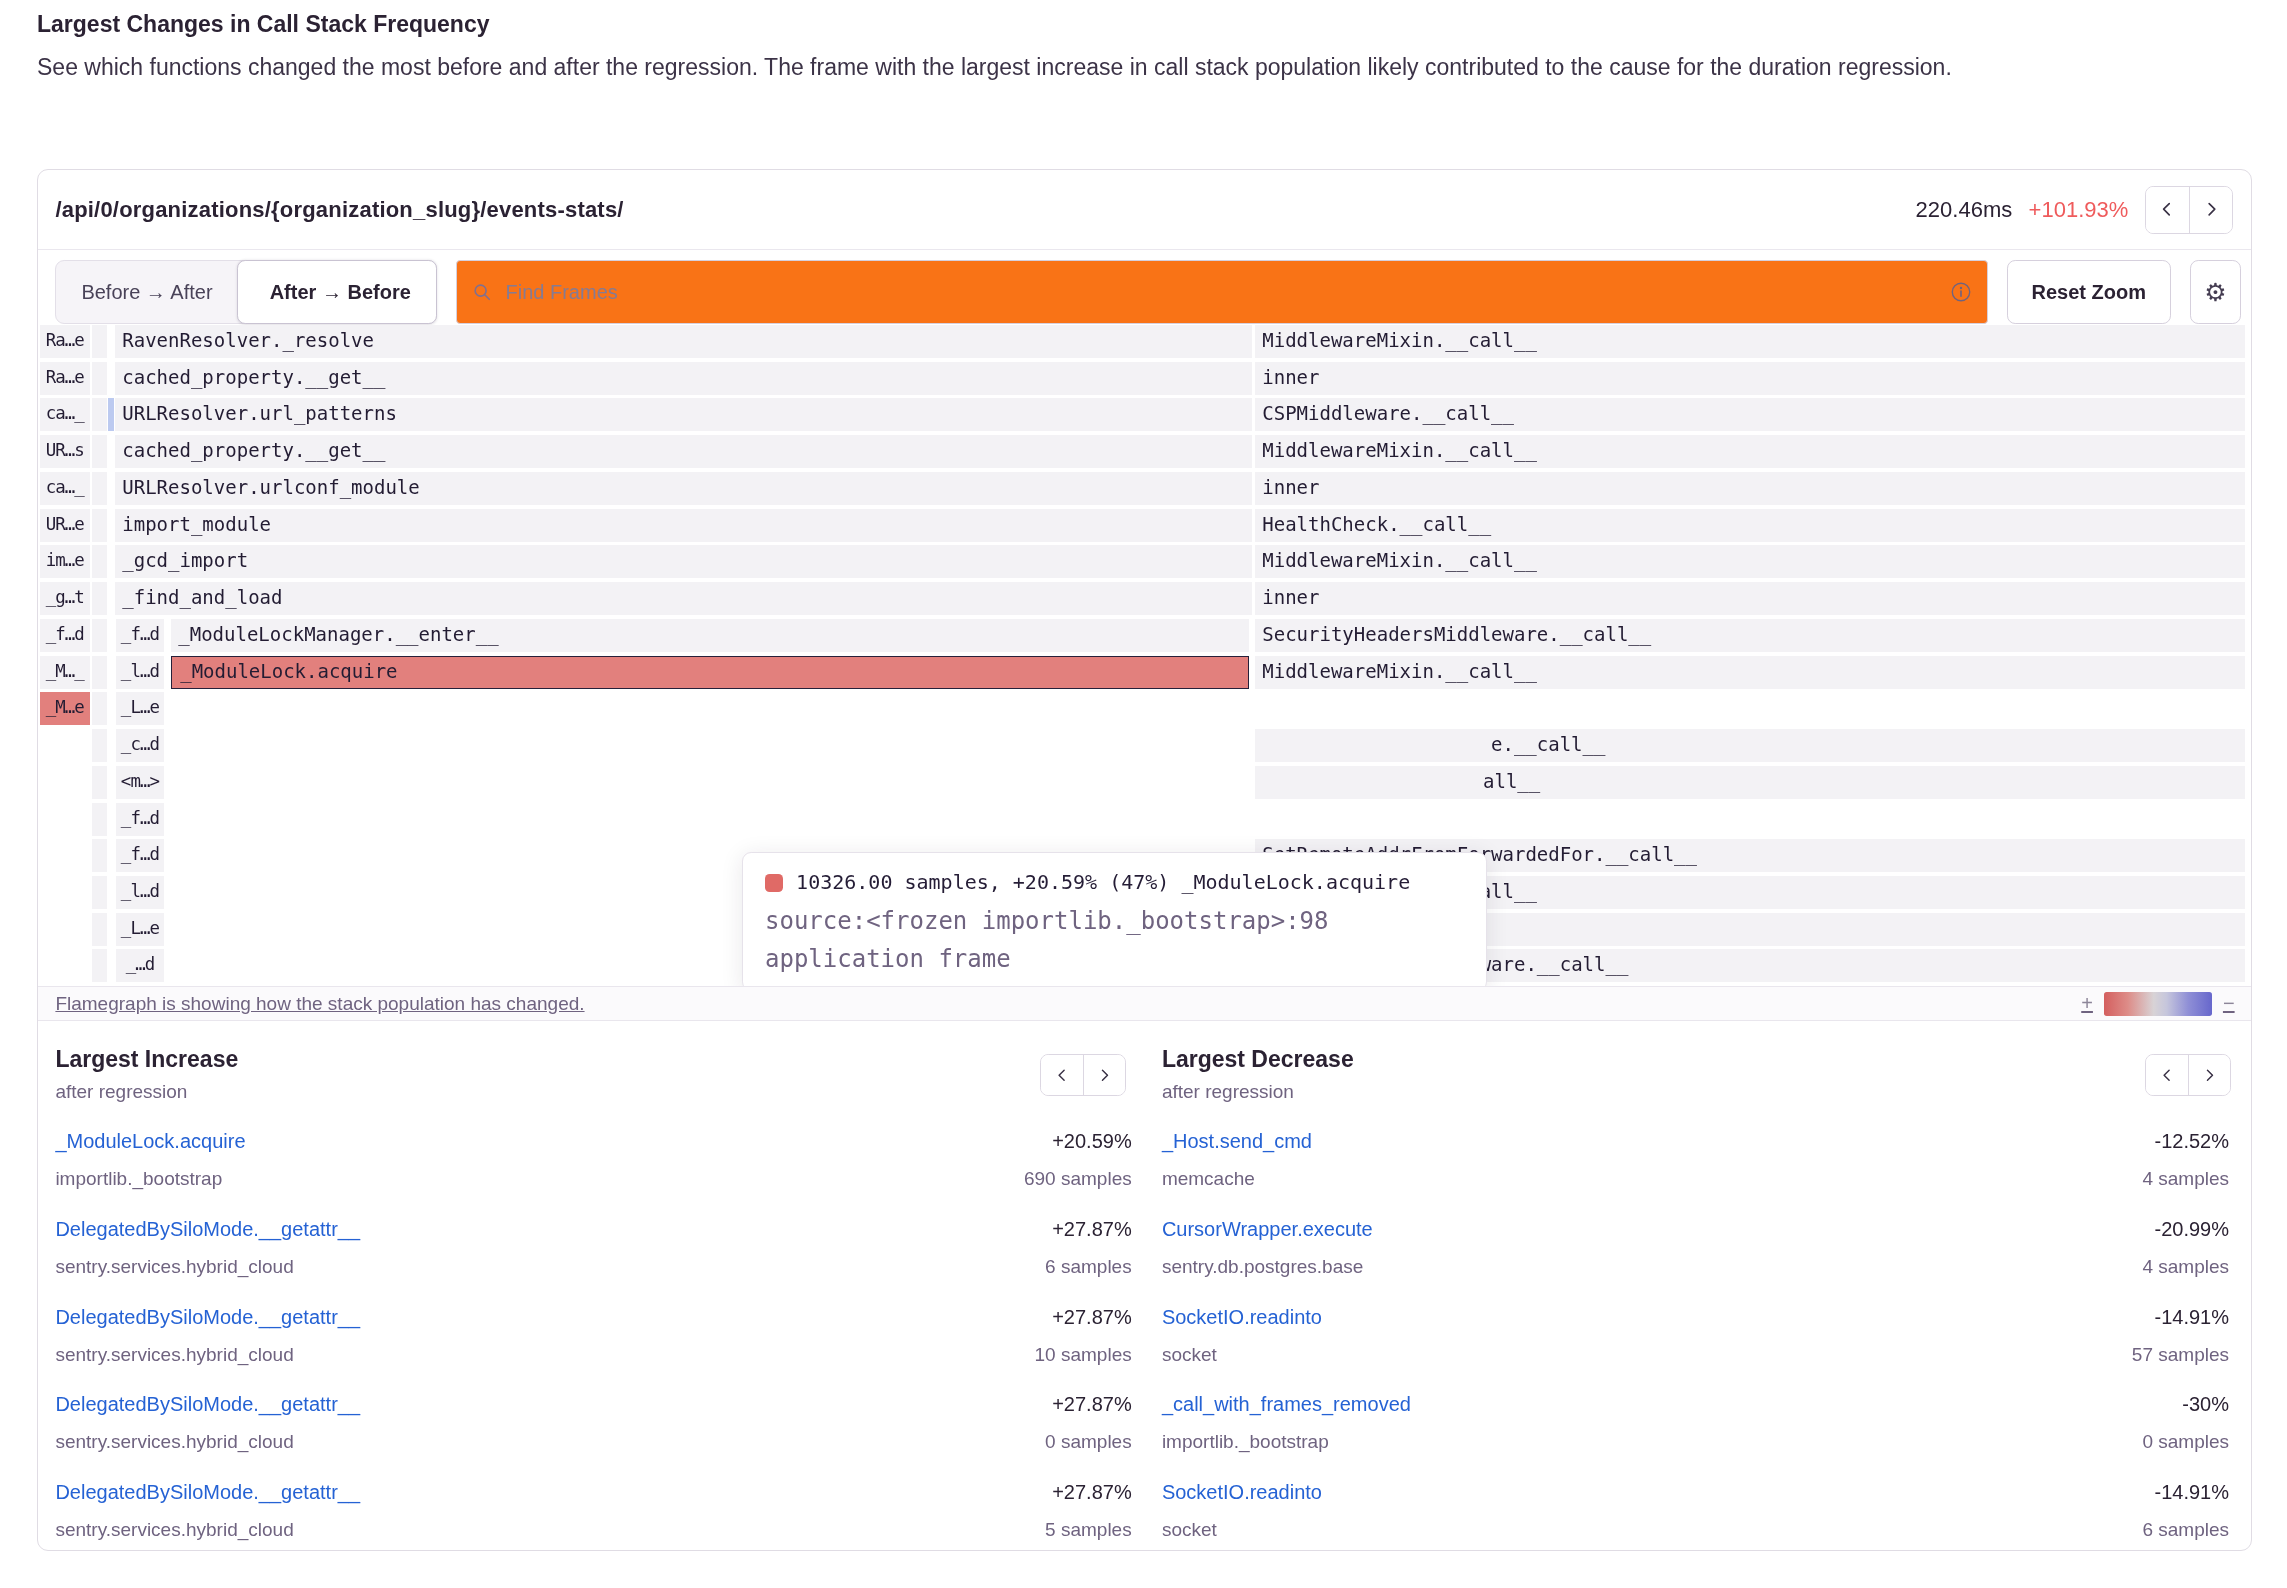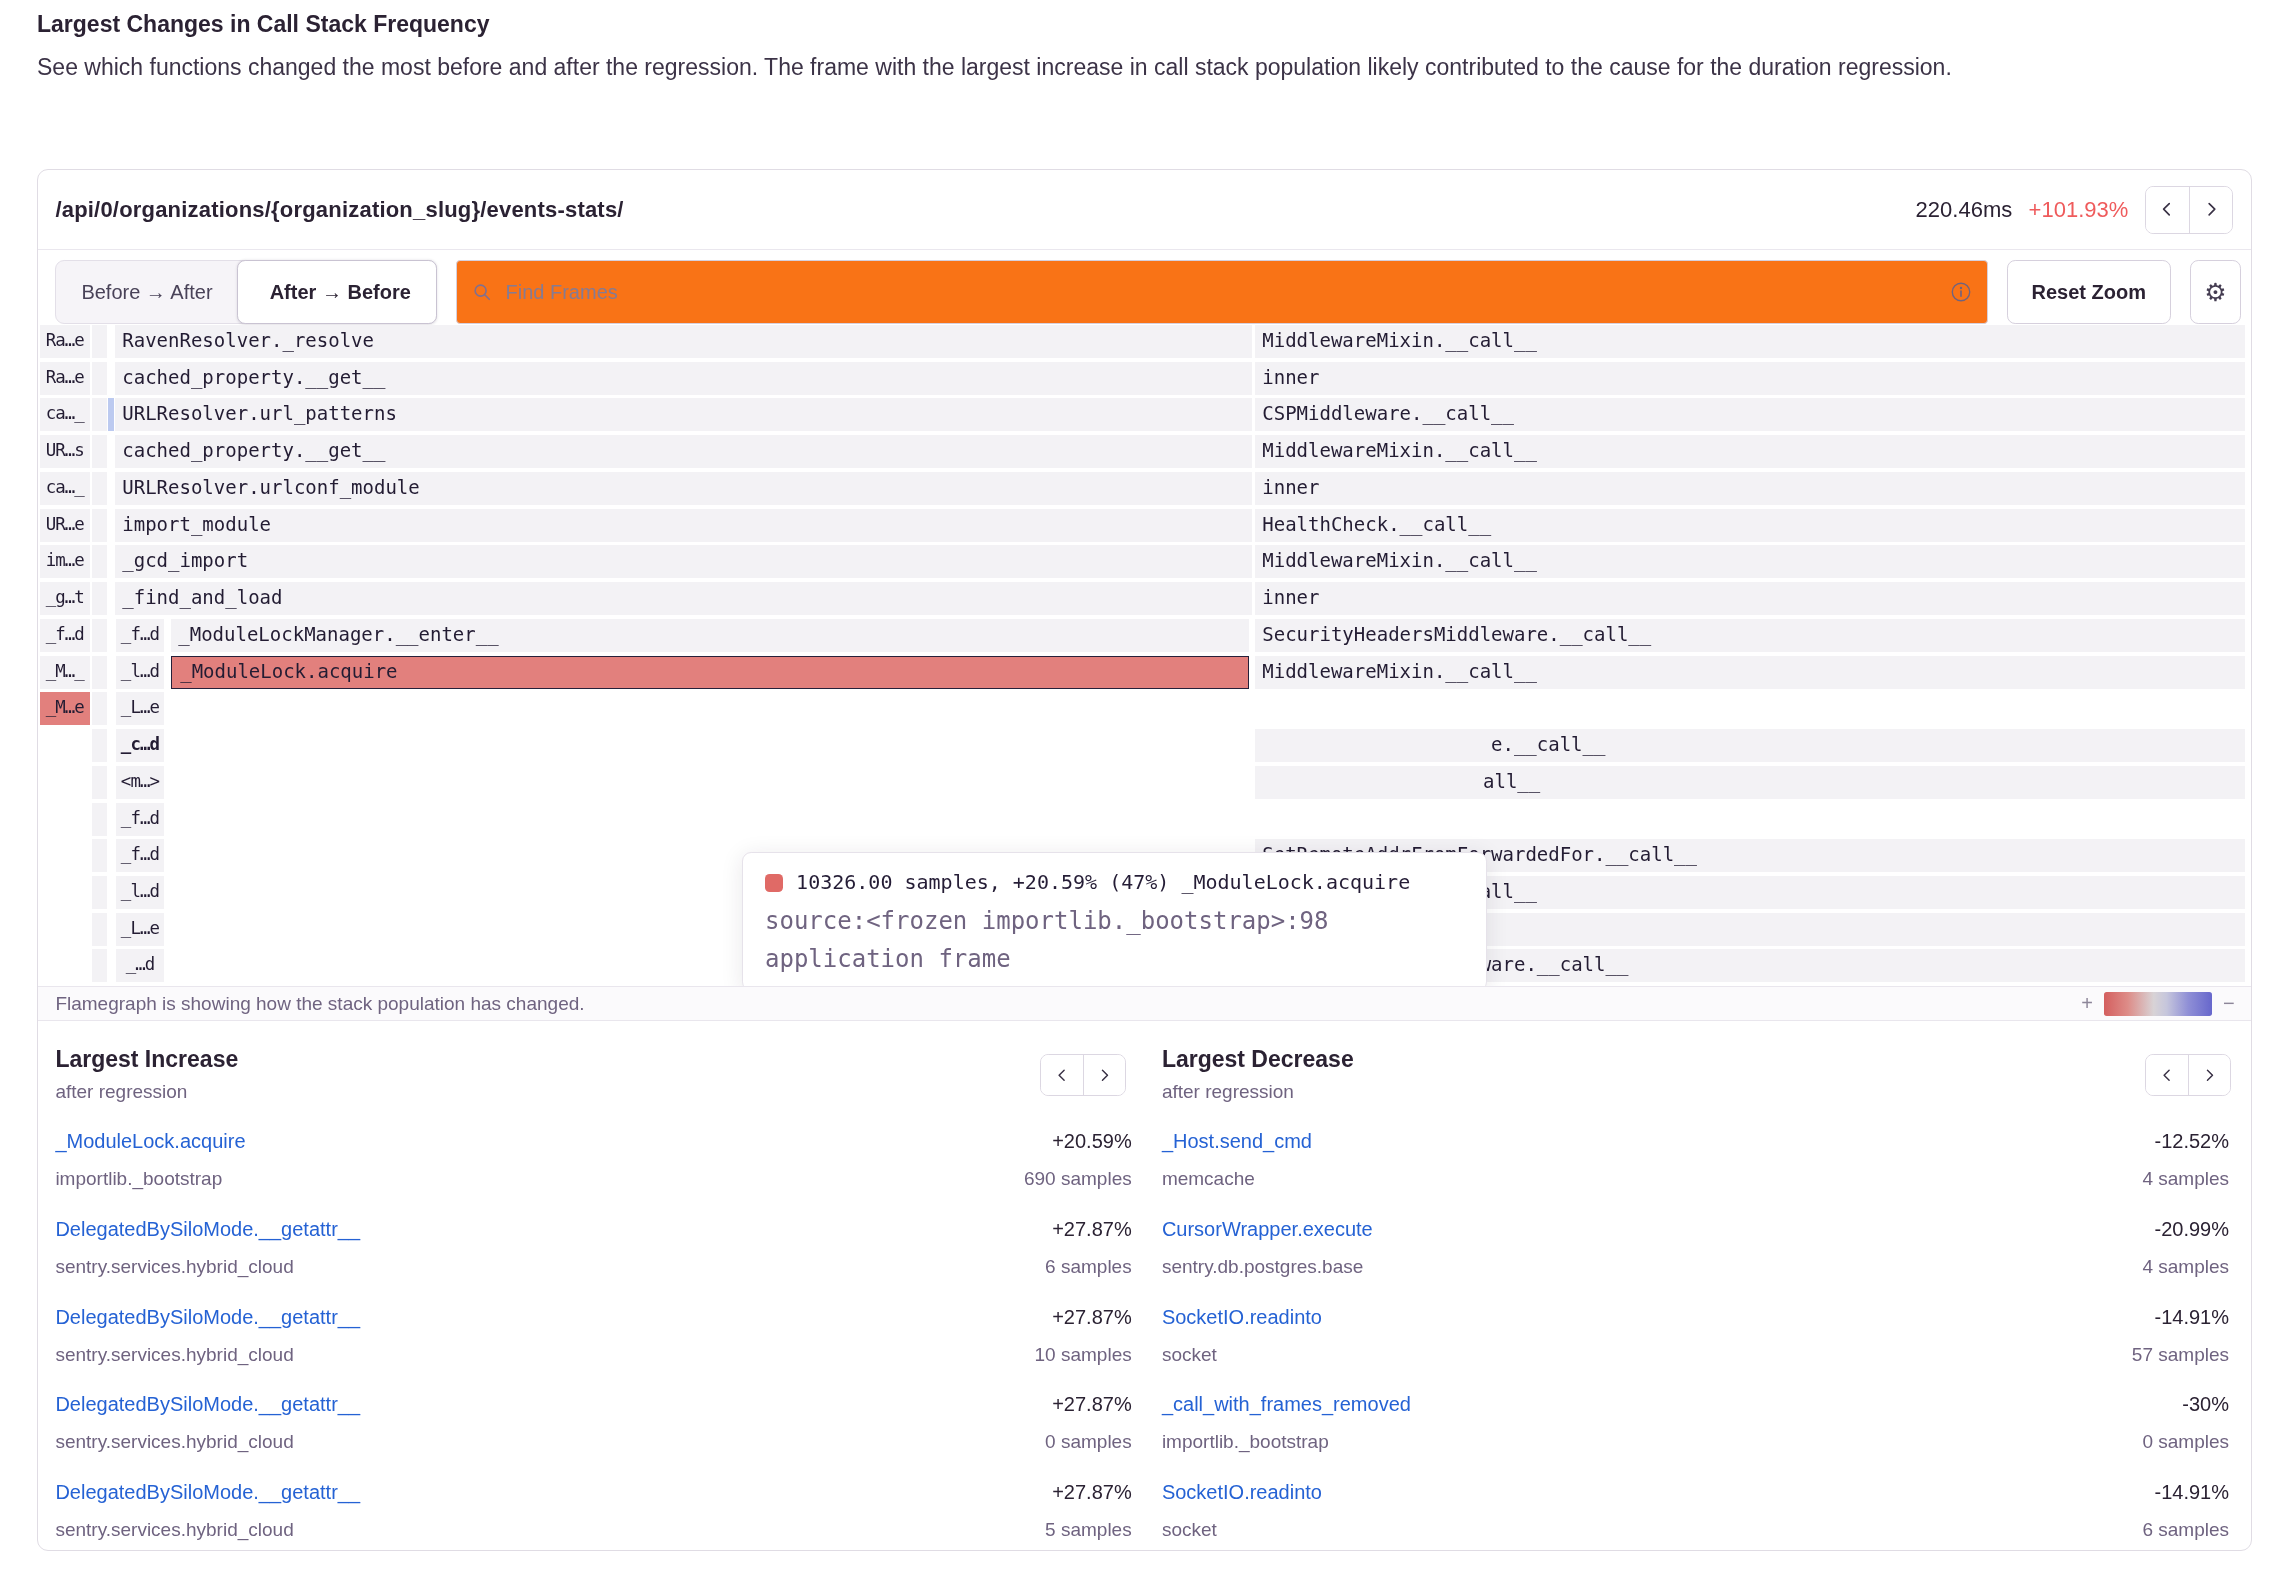--- a/index.html
+++ b/index.html
@@ -58,21 +58,21 @@
   .tooltip{position:absolute;left:704px;top:527px;width:745px;box-sizing:border-box;background:#fff;
            border:0.9px solid #e6e2ea;border-radius:9.1px;box-shadow:0 3.7px 22px rgba(43,34,51,.10);
            padding:16.4px 22px;font-family:"DejaVu Sans Mono",monospace;z-index:5;}
   .tt1{display:flex;align-items:center;gap:12.8px;font-size:20px;color:#251d36;line-height:27.4px;}
   .swatch{width:18.3px;height:18.3px;border-radius:4.6px;background:#e06a66;flex:0 0 auto;}
   .tt2,.tt3{font-size:24px;color:#6f6380;line-height:27.4px;margin-top:11px;}
 
   
   .statusbar{position:absolute;left:0;top:816px;width:2213px;height:35px;background:#fbfafc;
              border-top:0.9px solid #e9e6ed;border-bottom:0.9px solid #e9e6ed;box-sizing:border-box;
-             display:flex;align-items:center;padding:0 16.4px 0 17.4px;font-size:19px;color:#6f6380;}
+             display:flex;align-items:center;padding:0 16.4px 0 17.4px;font-size:19px;color:#6f6380;text-decoration:underline;}
   .legend{margin-left:auto;display:flex;align-items:center;gap:11px;color:#8d8699;font-size:20px;}
   .grad{width:108px;height:24px;border-radius:2.7px;
         background:linear-gradient(90deg,#d45f5f 0%,#dd8c88 22%,#d8d3d6 46%,#c6c6dc 58%,#8f8fd6 78%,#6767cc 100%);}
 
   
   .lists{position:absolute;left:0;top:851px;width:2213px;height:530px;display:flex;}
   .listcol{width:1107px;box-sizing:border-box;padding:24px 12.8px 0 17.4px;position:relative;}
   .listcol.right{padding-right:22px;}
   .list-title{font-size:23px;font-weight:bold;color:#2b2233;line-height:29px;}
   .list-sub{font-size:19px;color:#6f6380;line-height:27.4px;margin-top:3.7px;}
@@ -180,21 +180,21 @@
           <div class="cell c-m" style="left: 1217px; top: 294px; width: 990px;">SecurityHeadersMiddleware.__call__</div>
           <div class="cell c-s" style="left: 1.8px; top: 331px; width: 50px;">_M…_</div>
           <div class="cell c-s" style="left: 54px; top: 331px; width: 14.6px;"></div>
           <div class="cell c-s" style="left: 78px; top: 331px; width: 48px;">_l…d</div>
           <div class="cell c-r" style="left: 133px; top: 331px; width: 1078px;">_ModuleLock.acquire</div>
           <div class="cell c-m" style="left: 1217px; top: 331px; width: 990px;">MiddlewareMixin.__call__</div>
           <div class="cell c-rs" style="left: 1.8px; top: 367px; width: 50px;">_M…e</div>
           <div class="cell c-s" style="left: 54px; top: 367px; width: 14.6px;"></div>
           <div class="cell c-s" style="left: 78px; top: 367px; width: 48px;">_L…e</div>
           <div class="cell c-s" style="left: 54px; top: 404px; width: 14.6px;"></div>
-          <div class="cell c-s" style="left: 78px; top: 404px; width: 48px; font-weight: bold;">_c…d</div>
+          <div class="cell c-s" style="left: 78px; top: 404px; width: 48px;">_c…d</div>
           <div class="cell c-f" style="left: 1217px; top: 404px; width: 990px; padding-left: 236px;">e.__call__</div>
           <div class="cell c-s" style="left: 54px; top: 441px; width: 14.6px;"></div>
           <div class="cell c-s" style="left: 78px; top: 441px; width: 48px;">&lt;m…&gt;</div>
           <div class="cell c-f" style="left: 1217px; top: 441px; width: 990px; padding-left: 228px;">all__</div>
           <div class="cell c-s" style="left: 54px; top: 478px; width: 14.6px;"></div>
           <div class="cell c-s" style="left: 78px; top: 478px; width: 48px;">_f…d</div>
           <div class="cell c-s" style="left: 54px; top: 514px; width: 14.6px;"></div>
           <div class="cell c-s" style="left: 78px; top: 514px; width: 48px;">_f…d</div>
           <div class="cell c-m" style="left: 1217px; top: 514px; width: 990px;">SetRemoteAddrFromForwardedFor.__call__</div>
           <div class="cell c-s" style="left: 54px; top: 551px; width: 14.6px;"></div>

